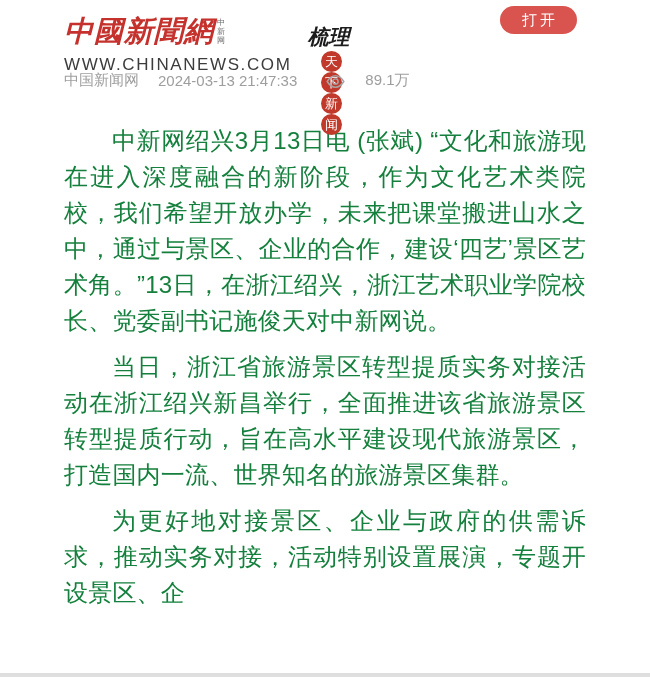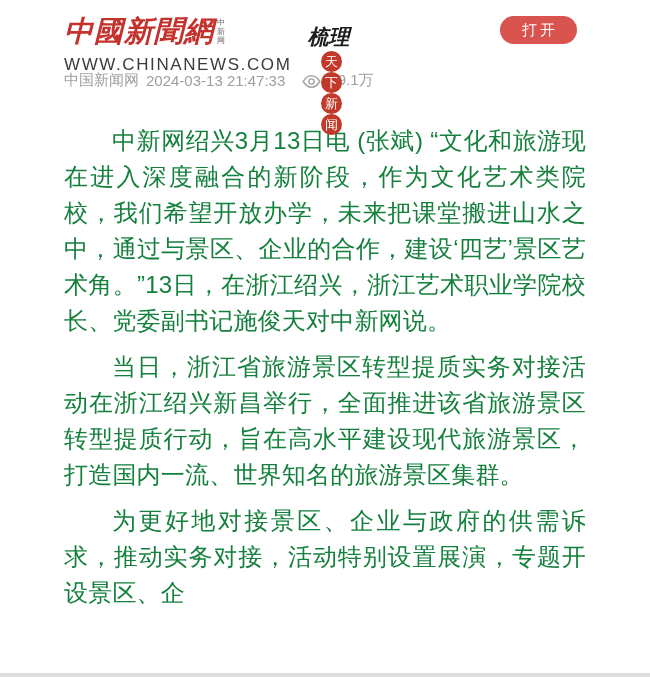--- a/index.html
+++ b/index.html
@@ -64,21 +64,21 @@
     background: #c0392b;
     color: #ffffff;
     font-size: 13px;
     font-family: "DejaVu Serif", "Liberation Serif", serif;
     display: flex; align-items: center; justify-content: center;
     margin-left: 1px;
     flex: 0 0 auto;
   }
   .open-button {
     position: absolute;
-    right: 73px; top: 16px;
+    right: 73px; top: 6px;
     width: 77px; height: 28px;
     border: none;
     border-radius: 14px;
     background: #d9534f;
     color: #ffffff;
     font-size: 15px;
     letter-spacing: 3px;
     text-indent: 3px;
     font-family: inherit;
     display: flex; align-items: center; justify-content: center;
@@ -95,20 +95,21 @@
     color: #222222;
     letter-spacing: 0.5px;
   }
   .article-meta {
     margin-top: 9px;
     display: flex;
     align-items: center;
     color: #9e9e9e;
     font-size: 15px;
     white-space: nowrap;
+    gap: 12px;
   }
   .meta-source { margin-right: 7px; }
   .meta-time { margin-right: 16px; text-align: center; }
   .eye-icon { display: inline-flex; margin-right: 7px; position: relative; top: 1px; }
   .article-body { margin-top: 33px; }
   .article-body p {
     font-size: 24px;
     line-height: 36px;
     color: #15803d;
     text-indent: 2em;

